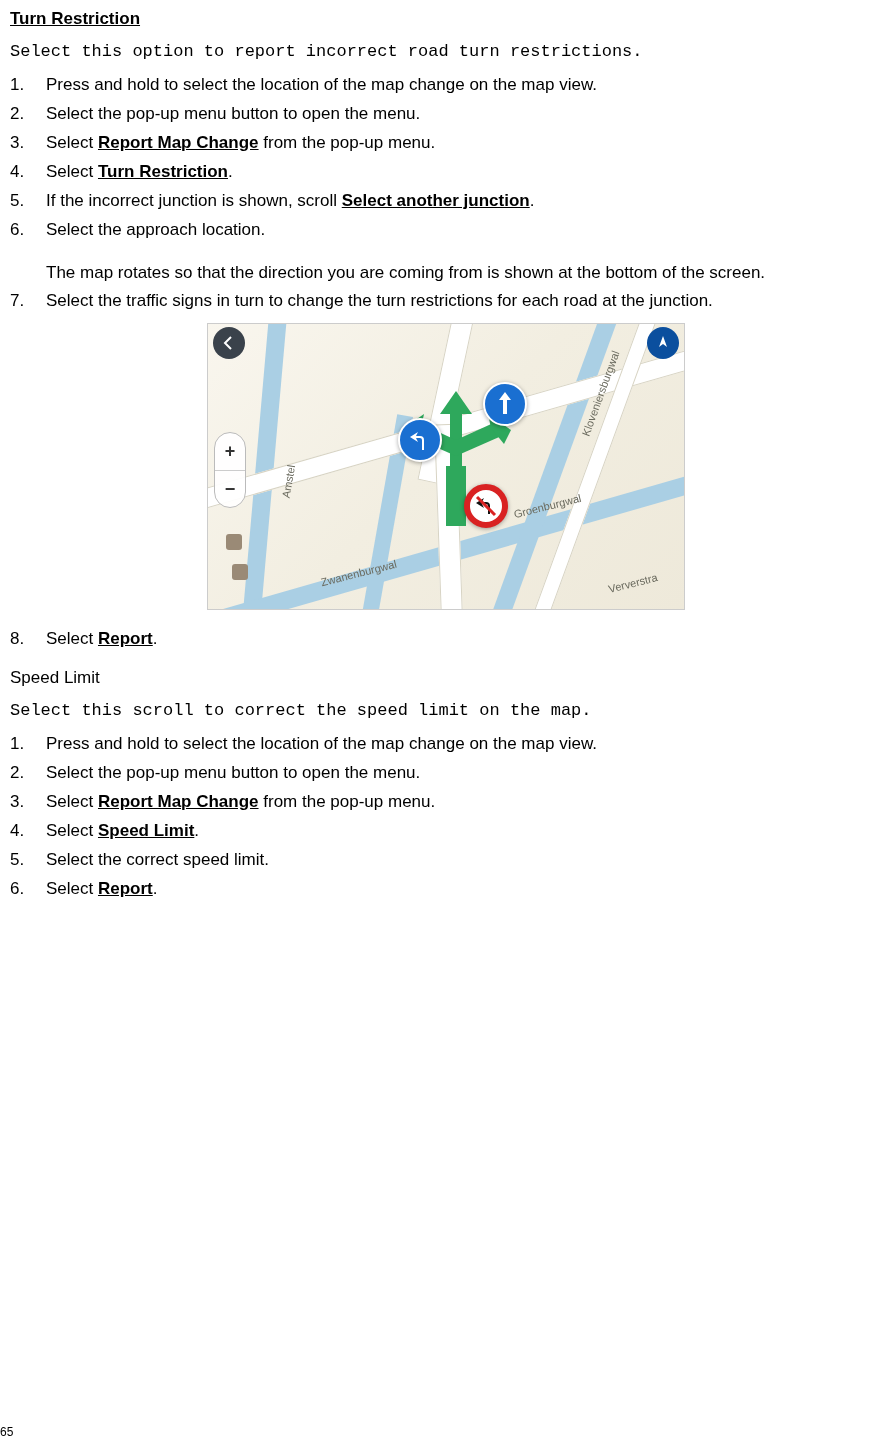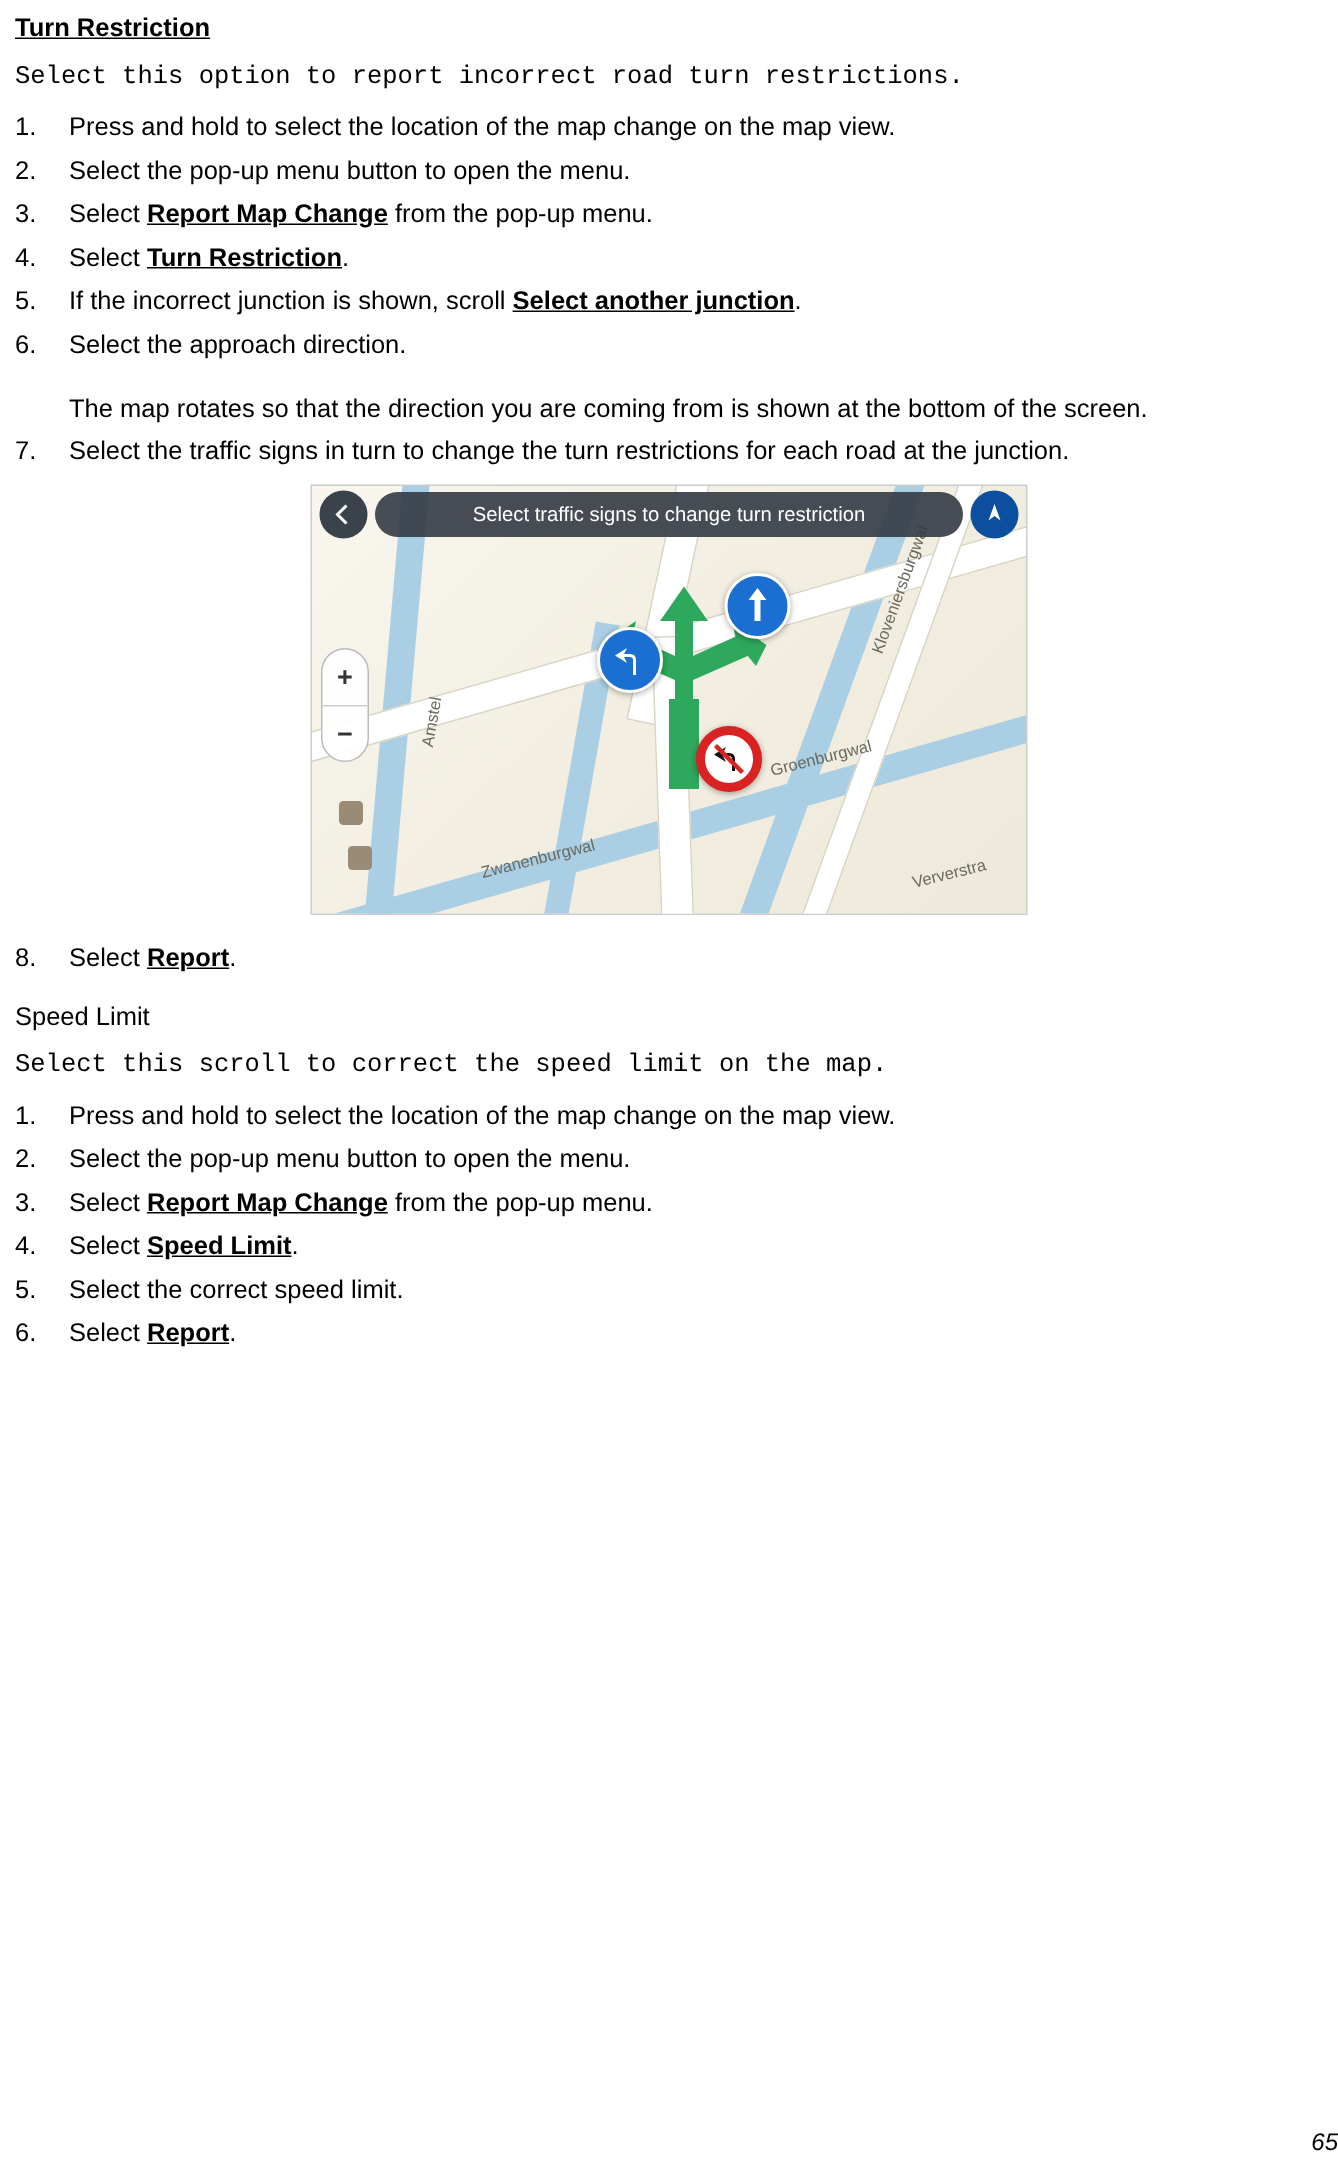--- a/index.html
+++ b/index.html
@@ -143,23 +143,22 @@
   .poi {
     position: absolute;
     width: 16px; height: 16px;
     background: #9a8a76;
     border-radius: 3px;
   }
   .footer {
     position: absolute;
     bottom: 10px;
     left: 0; right: 0;
-    text-align: right;
-    font-size: 16px;
-    font-style: italic;
+    text-align: left;
+    font-size: 12px;
   }
 </style>
 </head>
 <body>
 
 <div class="h1">Turn Restriction</div>
 <div class="para">Select this option to report incorrect road turn restrictions.</div>
 
 <ol>
   <li>
@@ -184,21 +183,21 @@
   </li>
   <li>
     <span class="num">5.</span>
     <span class="txt">
       <span>If the incorrect junction is shown, scroll </span><span class="bold-u">Select another junction</span><span>.</span>
     </span>
   </li>
   <li>
     <span class="num">6.</span>
     <span class="txt">
-      <span>Select the approach direction.</span>
+      <span>Select the approach location.</span>
       <div class="sub">The map rotates so that the direction you are coming from is shown at the bottom of the screen.</div>
     </span>
   </li>
   <li>
     <span class="num">7.</span>
     <span class="txt"><span>Select the traffic signs in turn to change the turn restrictions for each road at the junction.</span></span>
   </li>
 </ol>
 
 <div class="map-wrap">
@@ -244,21 +243,20 @@
           <path d="M12 24 V10 H8 L14 2 L20 10 H16 V24 Z" fill="#fff"></path>
         </svg>
     </div>
     <div class="sign red" style="left:256px; top:160px;">
       <svg width="24" height="24" viewBox="0 0 24 24">
         <path d="M16 20 V12 Q16 8 12 8 H8 L10 4 L2 9 L10 14 L8 10 H12 Q14 10 14 12 V20 Z" fill="#111"></path>
         <line x1="3" y1="3" x2="21" y2="21" stroke="#d92222" stroke-width="3"></line>
       </svg>
     </div>
 
-    <div class="topbar">Select traffic signs to change turn restriction</div>
 
     <div class="circlebtn" style="top:3px; left:5px;">
       <svg width="16" height="16" viewBox="0 0 16 16">
           <path d="M10 2 L4 8 L10 14" stroke="#fff" stroke-width="2" fill="none"></path>
         </svg>
     </div>
 
     <div class="circlebtn blue" style="top:3px; right:5px;">
       <svg width="16" height="16" viewBox="0 0 16 16">
           <polygon points="8,1 12,12 8,9 4,12" fill="#fff"></polygon>

